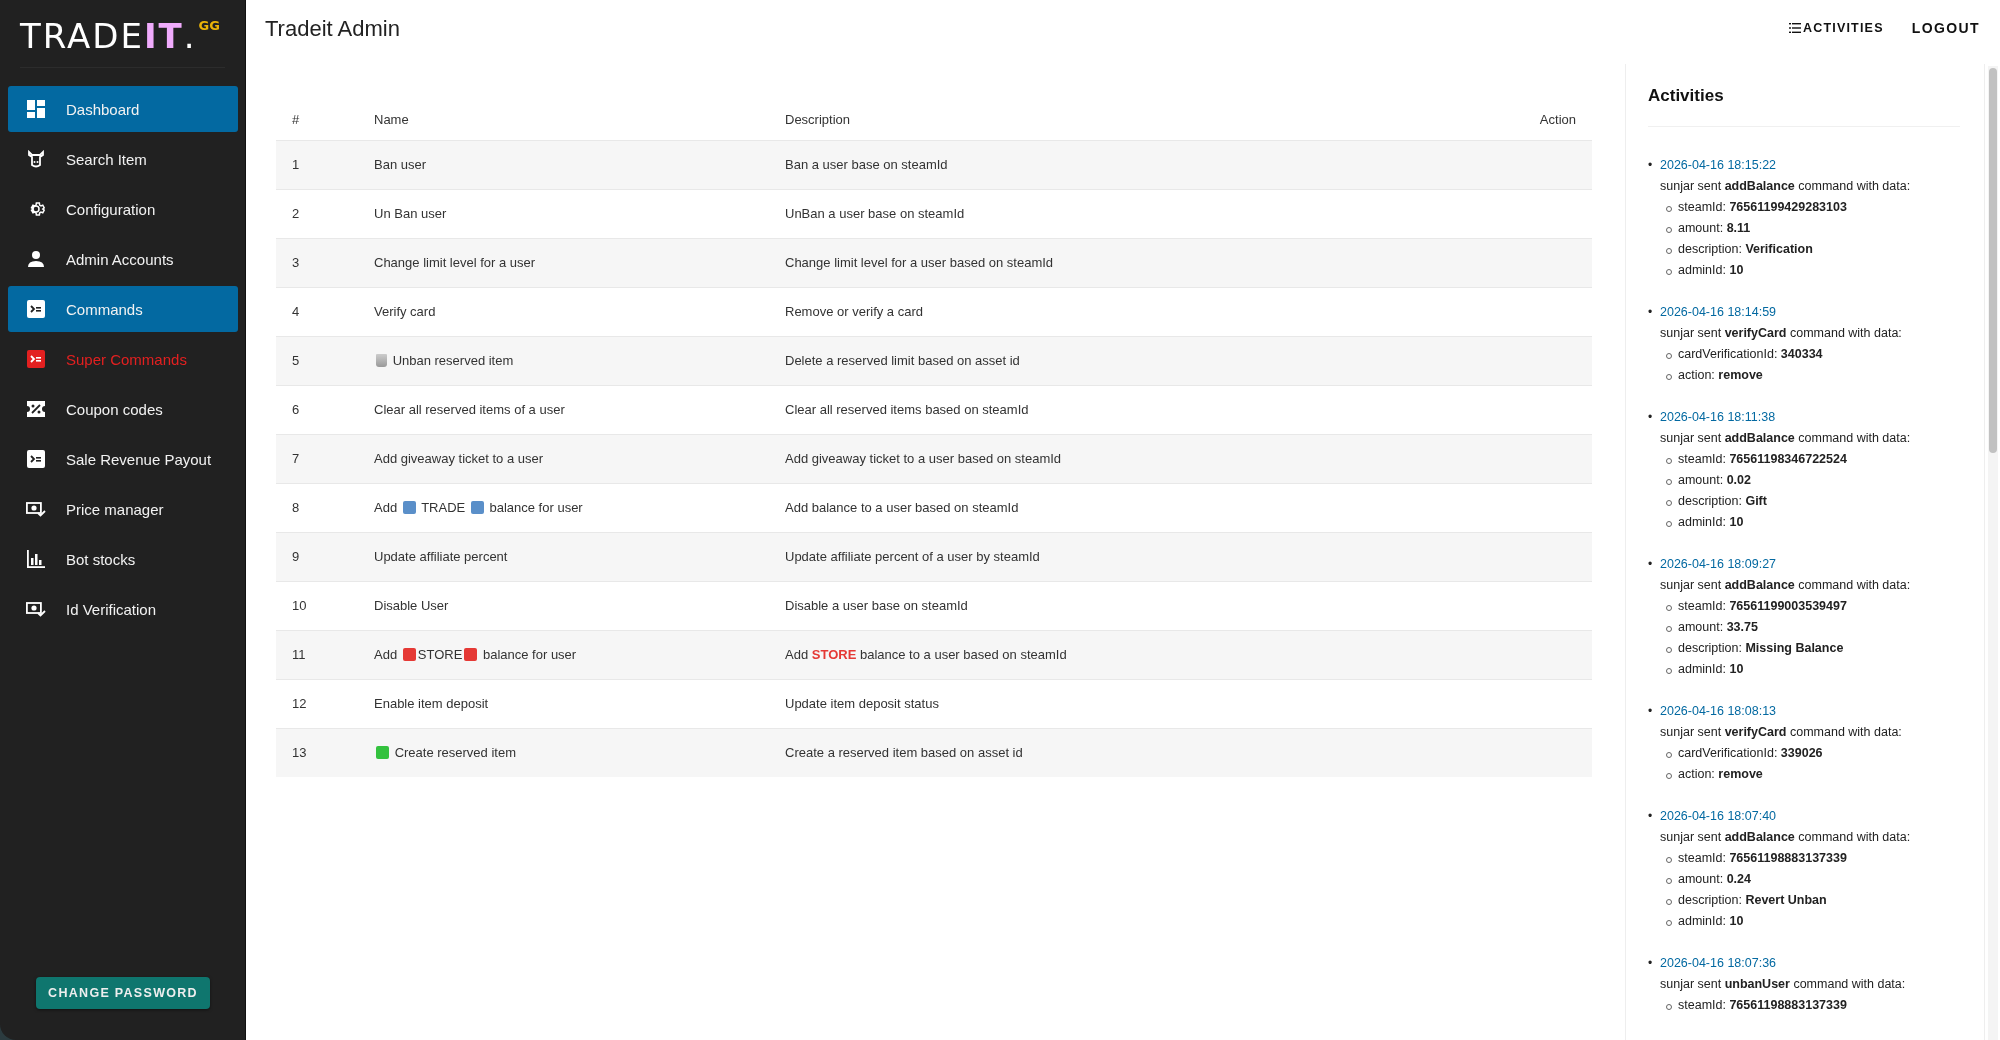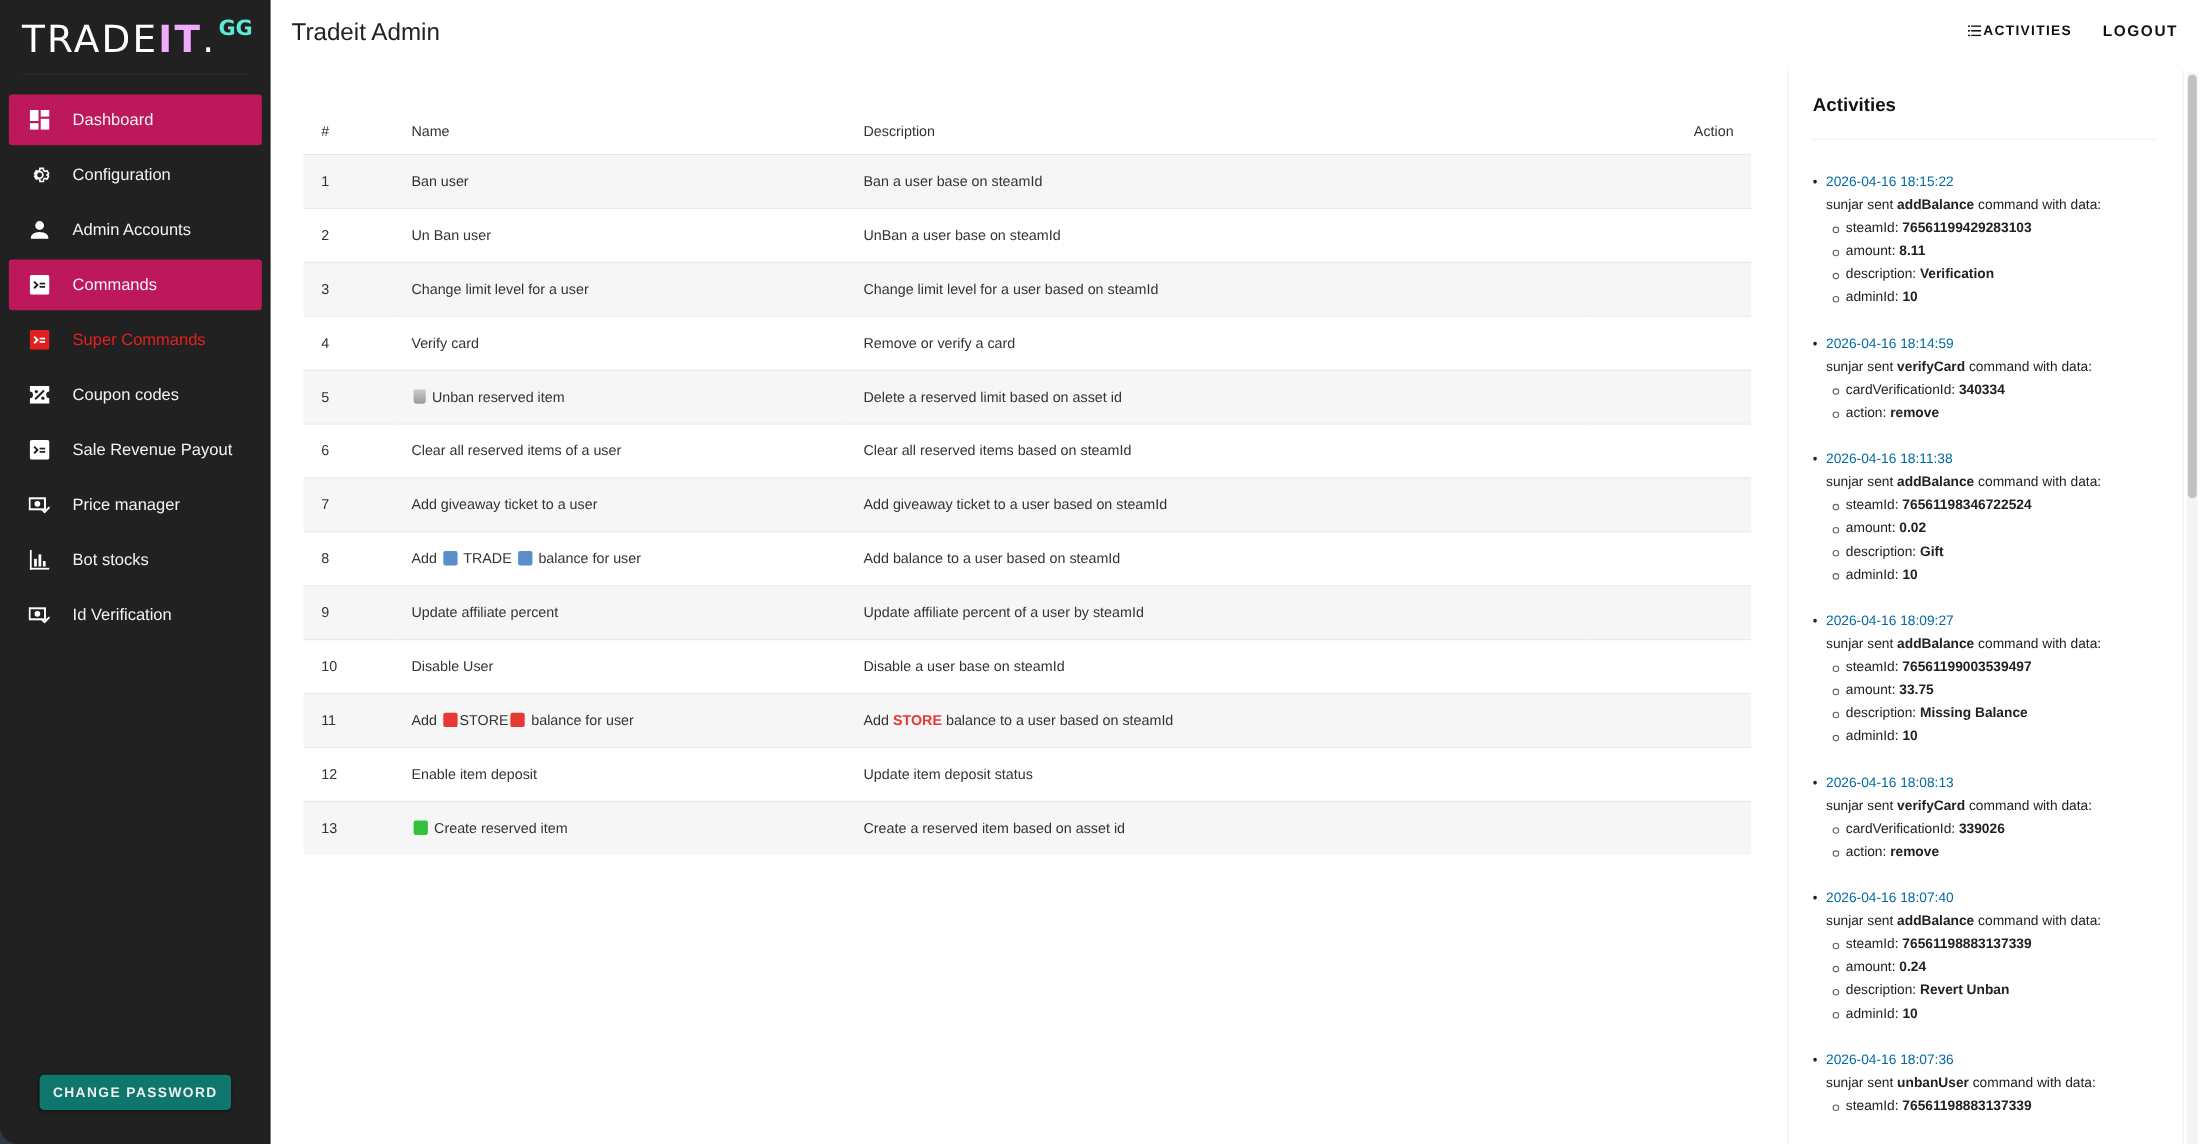--- a/index.html
+++ b/index.html
@@ -3,25 +3,25 @@
 <meta charset="utf-8">
 <style>
   * { box-sizing: border-box; margin: 0; padding: 0; }
   html, body { width: 2000px; height: 1040px; overflow: hidden; background: #ffffff; font-family: "Liberation Sans", "DejaVu Sans", sans-serif; color: #212121; }
   .app { position: relative; width: 2000px; height: 1040px; background: #2b3b3f; }
   .sidebar { position: absolute; left: 0; top: 0; width: 246px; height: 1040px; background: #212121; border-radius: 0 0 0 16px; border-right: 1px solid #111; }
   .logo { position: absolute; left: 20px; top: 16px; height: 40px; display: flex; align-items: flex-start; font-family: "DejaVu Sans", sans-serif; }
   .logo .w { color: #ffffff; font-size: 34px; font-weight: 400; letter-spacing: 2px; line-height: 40px; }
   .logo .b { color: #f0abfc; font-size: 34px; font-weight: 700; letter-spacing: 2px; line-height: 40px; }
   .logo .dot { color: #fff; font-size: 34px; line-height: 40px; }
-  .logo .gg { color: #5eead4; font-size: 19px; font-weight: 700; line-height: 20px; margin-left: 4px; margin-top: 0px; }
+  .logo .gg { color: #eab308; font-size: 13px; font-weight: 700; line-height: 20px; margin-left: 4px; margin-top: 0px; }
   .logo-divider { position: absolute; left: 20px; right: 20px; top: 67px; height: 1px; background: #2c2c2c; }
   .nav { position: absolute; left: 8px; top: 86px; width: 230px; }
   .nav-item { height: 46px; margin-bottom: 4px; border-radius: 3px; display: flex; align-items: center; padding-left: 18px; cursor: pointer; }
-  .nav-item.active { background: #be185d; }
+  .nav-item.active { background: #0369a1; }
   .nav-item .ico { width: 20px; height: 20px; display: flex; align-items: center; justify-content: center; margin-right: 20px; }
   .nav-item .lbl { color: #f2f2f2; font-size: 15px; }
   .nav-item.danger .lbl { color: #e32020; }
   .change-pw { position: absolute; left: 36px; top: 977px; width: 174px; height: 32px; border-radius: 4px; background: #0f766e; box-shadow: 0 1px 3px rgba(0,0,0,0.5); color: #eee; font-size: 12.5px; font-weight: 700; letter-spacing: 1.3px; display: flex; align-items: center; justify-content: center; cursor: pointer; }
   .main { position: absolute; left: 246px; top: 0; width: 1754px; height: 1040px; background: #ffffff; }
   .page-title { position: absolute; left: 19px; top: 16px; font-size: 22px; font-weight: 300; color: #222; }
   .hdr-actions { position: absolute; right: 20px; top: 20px; display: flex; align-items: center; gap: 28px; }
   .hdr-btn { font-size: 12.5px; font-weight: 700; letter-spacing: 1.2px; color: #111; display: flex; align-items: center; cursor: pointer; }
   .hdr-btn.logout { font-size: 14px; letter-spacing: 1.4px; }
   .table-wrap { position: absolute; left: 30px; top: 100px; width: 1316px; }
@@ -73,20 +73,30 @@
               <rect x="0" y="0" width="8" height="10" fill="#fff"></rect>
               <rect x="10" y="0" width="8" height="6" fill="#fff"></rect>
               <rect x="0" y="12" width="8" height="6" fill="#fff"></rect>
               <rect x="10" y="8" width="8" height="10" fill="#fff"></rect>
             </svg>
         </span>
         <span class="lbl">Dashboard</span>
       </div>
       <div class="nav-item">
         <span class="ico">
+          <svg width="18" height="18" viewBox="0 0 18 18">
+              <path d="M2 2 L5 5 L13 5 L16 2 L16 5 L13 7 L13 15 Q9 18 5 15 L5 7 L2 5Z" fill="none" stroke="#fff" stroke-width="1.8"></path>
+              <circle cx="7.5" cy="12" r="1" fill="#fff"></circle>
+              <circle cx="10.5" cy="12" r="1" fill="#fff"></circle>
+            </svg>
+        </span>
+        <span class="lbl">Search Item</span>
+      </div>
+      <div class="nav-item">
+        <span class="ico">
           <svg width="18" height="18" viewBox="0 0 24 24">
               <path d="M12 8a4 4 0 1 0 0 8 4 4 0 0 0 0-8zm9 4l2-1.5-2-3.5-2.4.8a7 7 0 0 0-1.7-1L16.5 4h-4l-.5 2.8a7 7 0 0 0-1.7 1L8 7 6 10.5 8 12l-2 1.5L8 17l2.4-.8a7 7 0 0 0 1.7 1l.4 2.8h4l.4-2.8a7 7 0 0 0 1.7-1L21 17l2-3.5z" fill="none" stroke="#fff" stroke-width="2"></path>
             </svg>
         </span>
         <span class="lbl">Configuration</span>
       </div>
       <div class="nav-item">
         <span class="ico">
           <svg width="18" height="18" viewBox="0 0 18 18">
               <circle cx="9" cy="5" r="4" fill="#fff"></circle>

